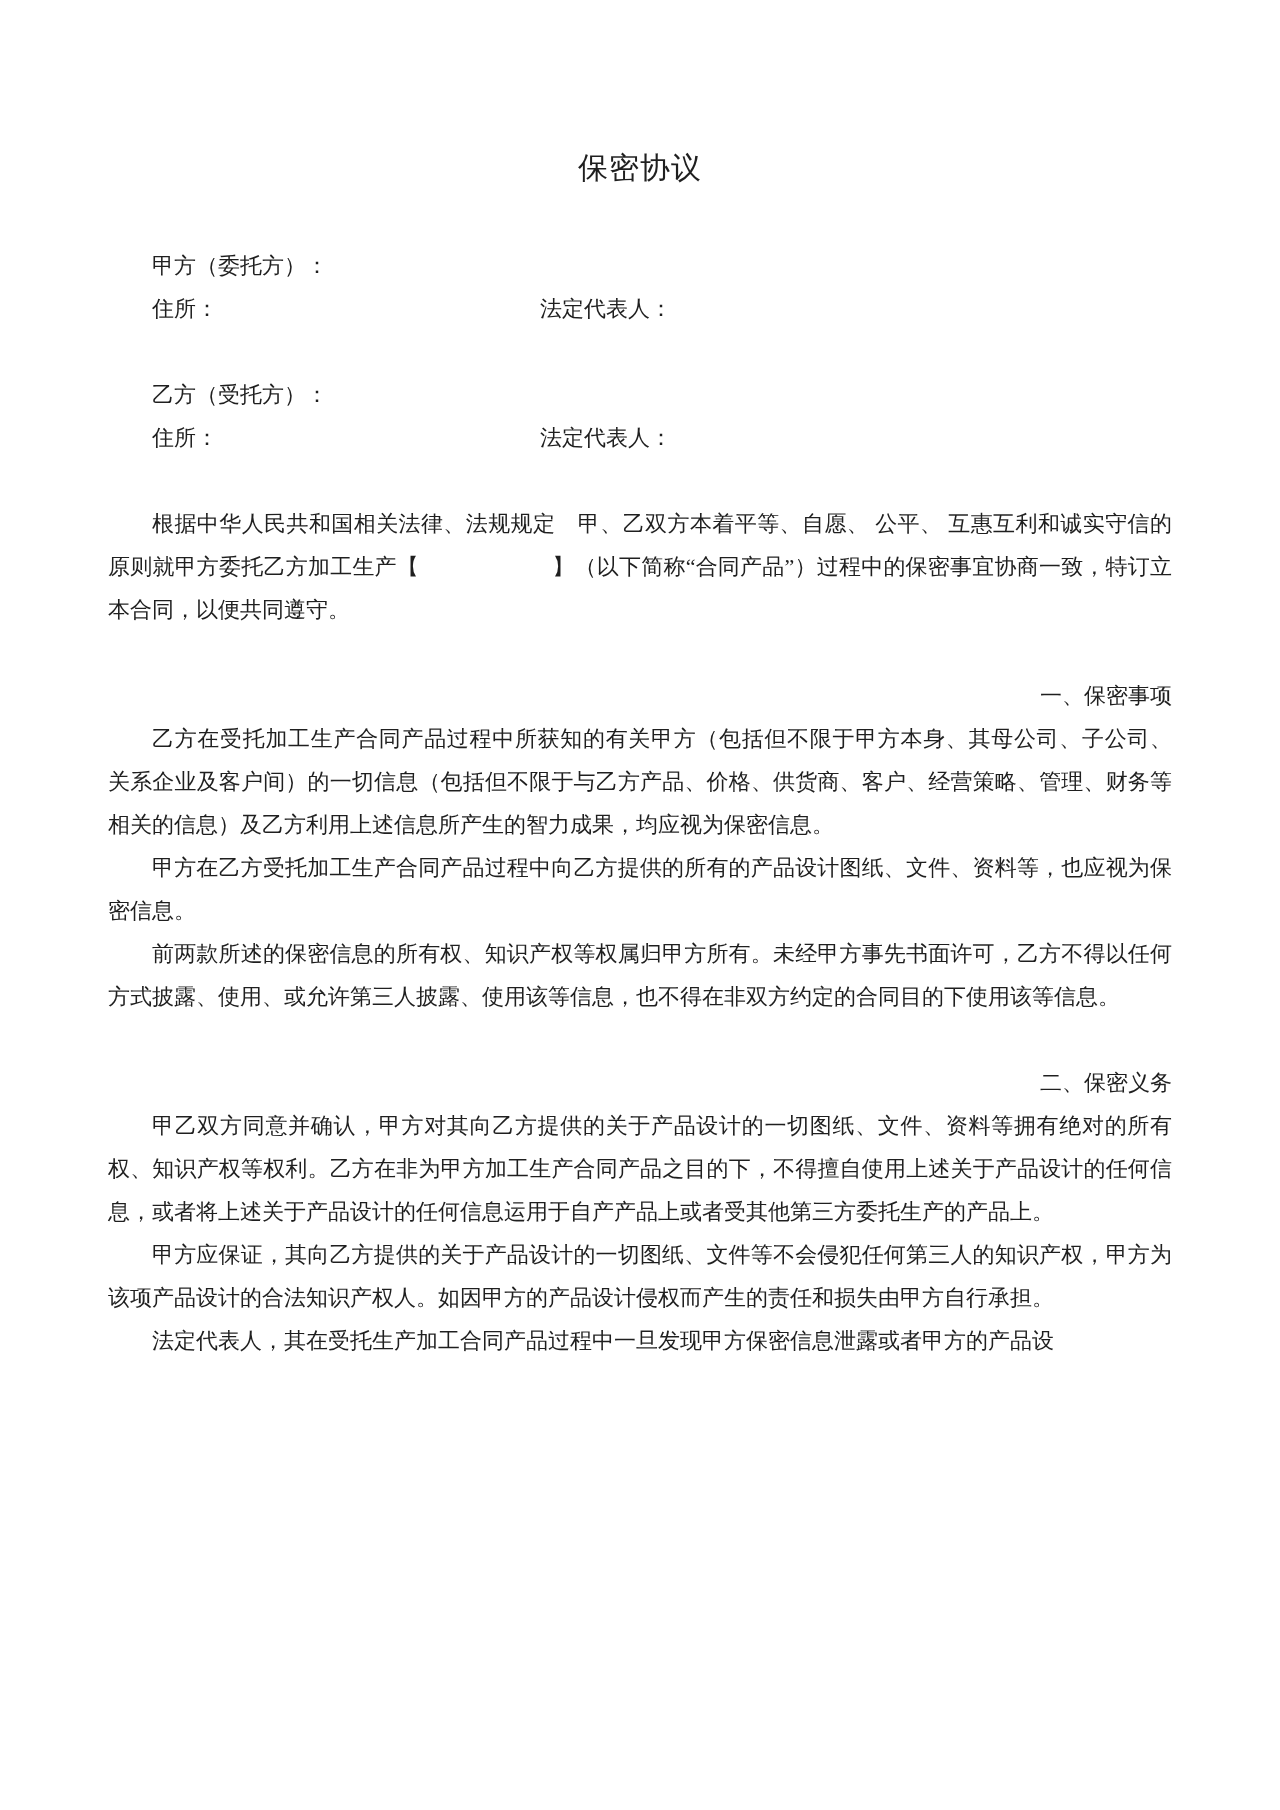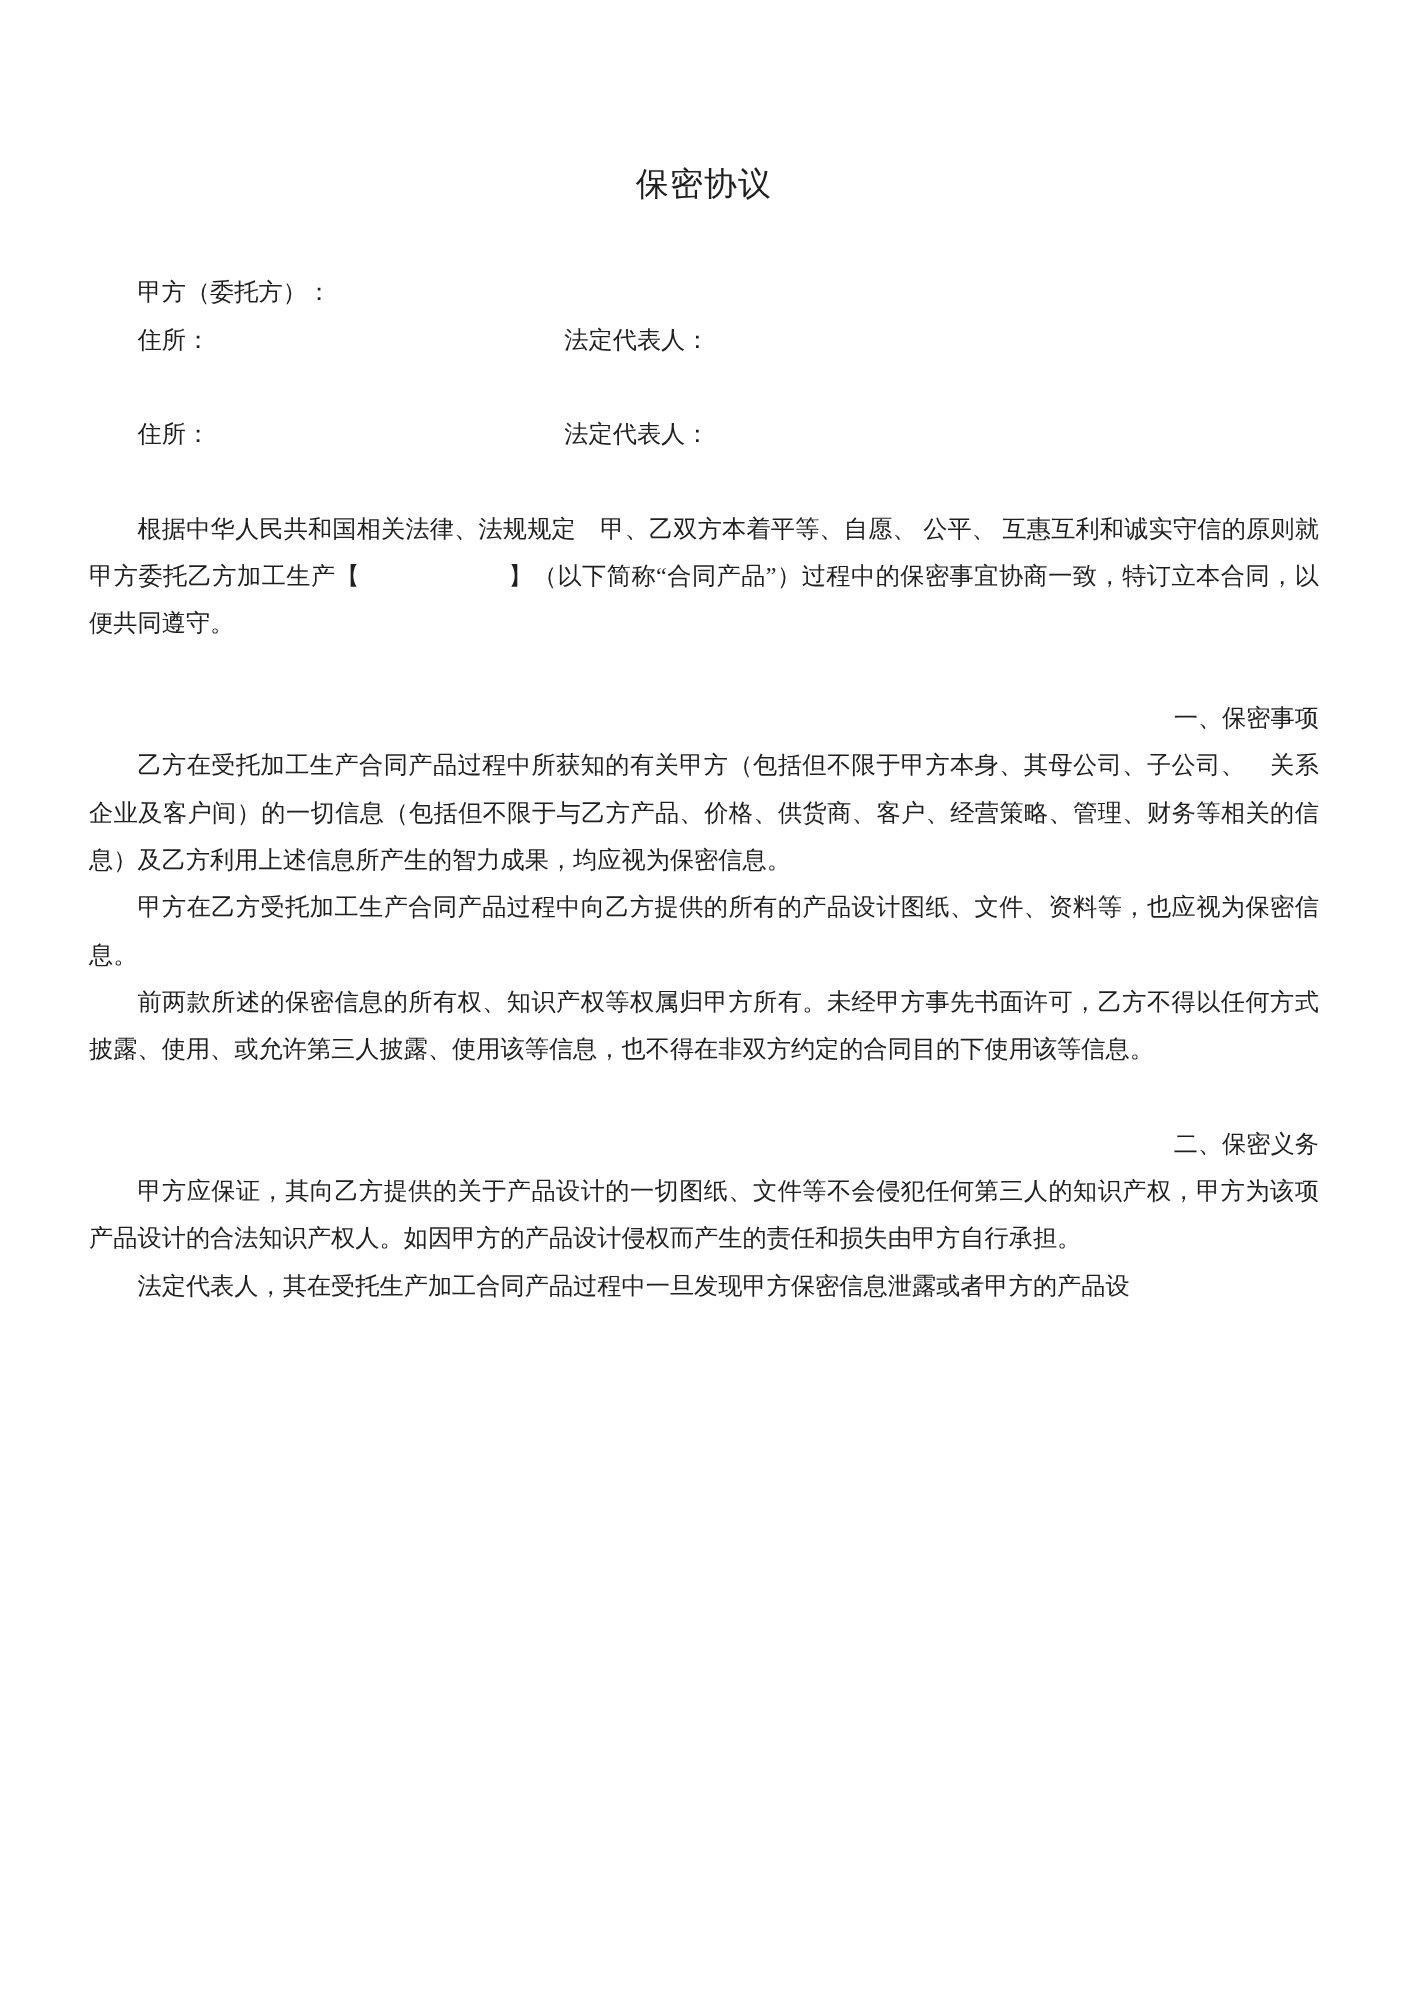--- a/index.html
+++ b/index.html
@@ -6,21 +6,21 @@
   html, body { background: #ffffff; }
   body {
     width: 1280px;
     height: 1810px;
     font-family: "Liberation Serif", "DejaVu Serif", serif;
     color: #1f1f1f;
   }
   .page {
     width: 1280px;
     height: 1705px;
-    padding: 0 81px;
+    padding: 0 108px;
     overflow: hidden;
     background: #ffffff;
   }
   .doc-title {
     padding-top: 146px;
     font-size: 30px;
     line-height: 44px;
     font-weight: normal;
     text-align: center;
     margin-bottom: 54px;
@@ -61,35 +61,37 @@
 
     <div class="party-block">
       <p>甲方（委托方）：</p>
       <p class="field-row">
         <span>住所：</span>
         <span class="legal-rep">法定代表人：</span>
       </p>
     </div>
 
     <div class="party-block">
+      <p>乙方（受托方）：</p>
       <p class="field-row">
         <span>住所：</span>
         <span class="legal-rep">法定代表人：</span>
       </p>
     </div>
 
     <p class="para preamble">根据中华人民共和国相关法律、法规规定　甲、乙双方本着平等、自愿、 公平、 互惠互利和诚实守信的原则就甲方委托乙方加工生产【　　　　　　】（以下简称“合同产品”）过程中的保密事宜协商一致，特订立本合同，以便共同遵守。</p>
 
     <div class="section">
       <p class="section-heading">一、保密事项</p>
       <p class="para">乙方在受托加工生产合同产品过程中所获知的有关甲方（包括但不限于甲方本身、其母公司、子公司、　关系企业及客户间）的一切信息（包括但不限于与乙方产品、价格、供货商、客户、经营策略、管理、财务等相关的信息）及乙方利用上述信息所产生的智力成果，均应视为保密信息。</p>
       <p class="para">甲方在乙方受托加工生产合同产品过程中向乙方提供的所有的产品设计图纸、文件、资料等，也应视为保密信息。</p>
       <p class="para">前两款所述的保密信息的所有权、知识产权等权属归甲方所有。未经甲方事先书面许可，乙方不得以任何方式披露、使用、或允许第三人披露、使用该等信息，也不得在非双方约定的合同目的下使用该等信息。</p>
     </div>
 
     <div class="section">
       <p class="section-heading">二、保密义务</p>
+      <p class="para">甲乙双方同意并确认，甲方对其向乙方提供的关于产品设计的一切图纸、文件、资料等拥有绝对的所有权、知识产权等权利。乙方在非为甲方加工生产合同产品之目的下，不得擅自使用上述关于产品设计的任何信息，或者将上述关于产品设计的任何信息运用于自产产品上或者受其他第三方委托生产的产品上。</p>
       <p class="para">甲方应保证，其向乙方提供的关于产品设计的一切图纸、文件等不会侵犯任何第三人的知识产权，甲方为该项产品设计的合法知识产权人。如因甲方的产品设计侵权而产生的责任和损失由甲方自行承担。</p>
       <p class="para">法定代表人，其在受托生产加工合同产品过程中一旦发现甲方保密信息泄露或者甲方的产品设</p>
     </div>
 
   </div>
 </div>
 
 </body></html>

